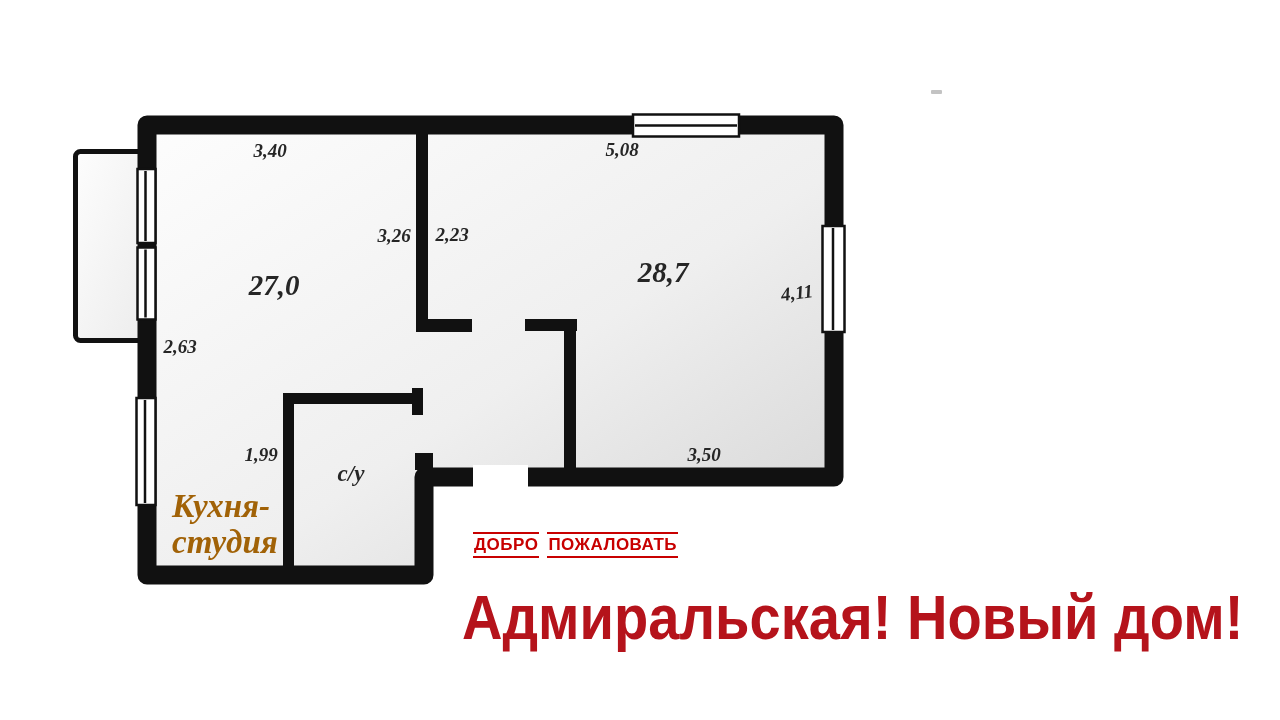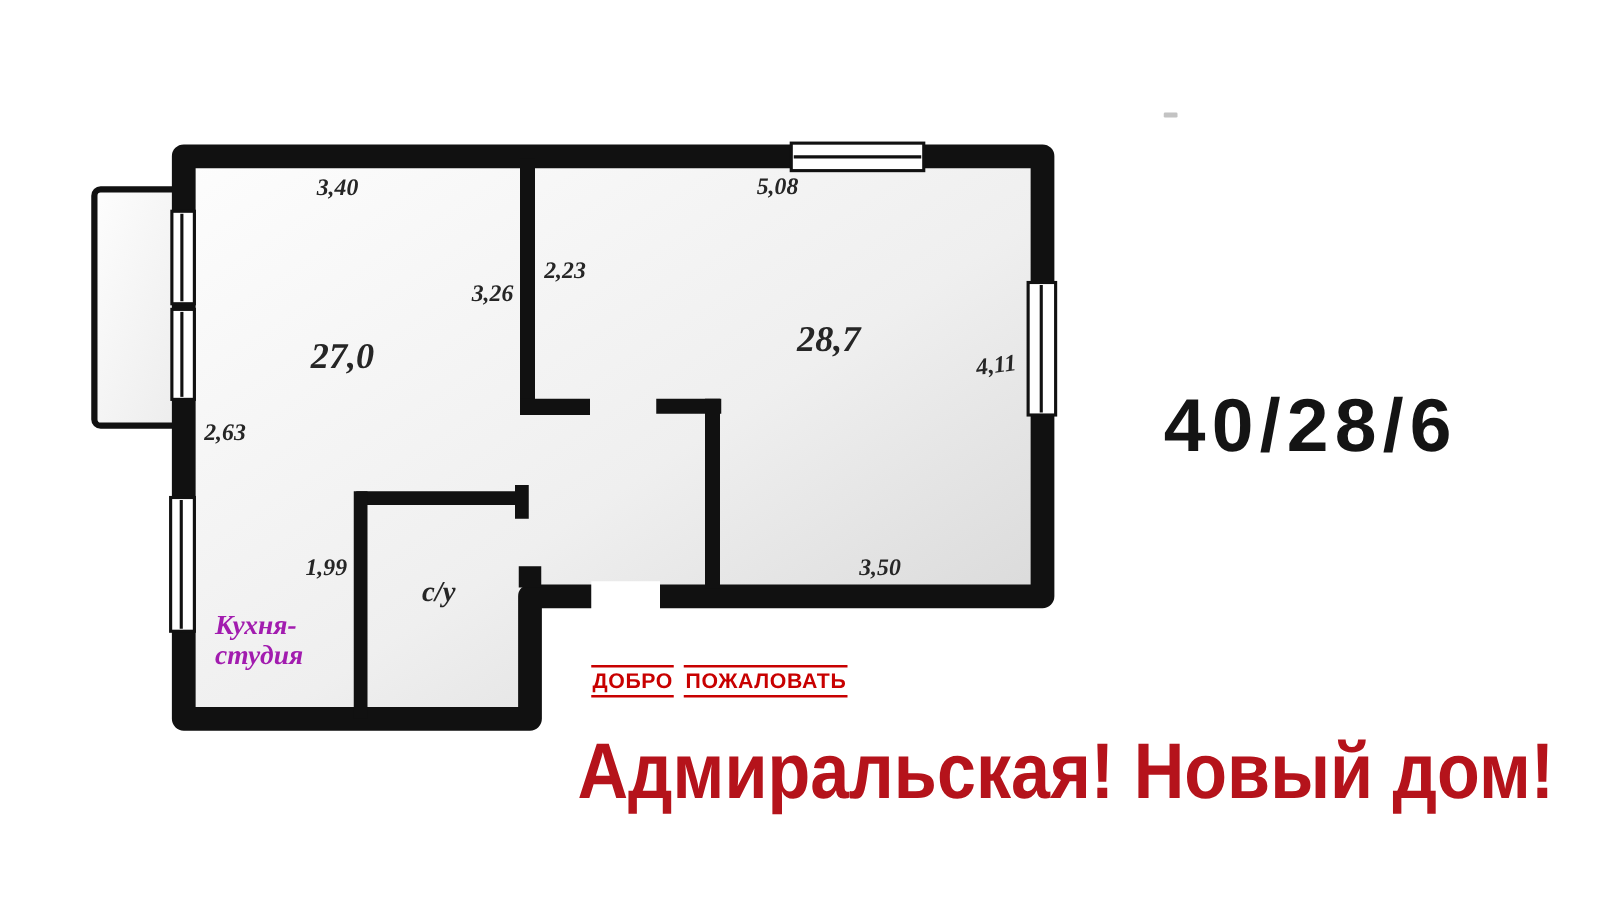--- a/index.html
+++ b/index.html
@@ -24,23 +24,23 @@
     transform:translateX(-50%);
   }
   .dim.big{font-size:29px;}
   .dim.room{font-size:23px;}
   .dim.rot{transform:translateX(-50%) rotate(-7deg);}
   .kitchen-label{
     position:absolute;
     font-family:"Liberation Serif", serif;
     font-style:italic;
     font-weight:700;
-    font-size:22px;
+    font-size:33px;
     line-height:1.1;
-    color:#a21caf;
+    color:#a16207;
     white-space:nowrap;
   }
   .welcome{
     position:absolute;
     left:473px;top:496px;
     font-weight:700;
     font-size:17px;
     line-height:1;
     color:#c80000;
     letter-spacing:0.5px;
@@ -139,21 +139,21 @@
         <rect x="822.5" y="226" width="22" height="106"></rect>
         <line x1="833" y1="228" x2="833" y2="330"></line>
       </g>
     </g>
   </svg>
 
   <div class="dim" style="left:270px;top:141px">3,40</div>
 
   <div class="dim" style="left:622px;top:140px">5,08</div>
 
-  <div class="dim" style="left:452px;top:207px">2,23</div>
+  <div class="dim" style="left:452px;top:225px">2,23</div>
 
   <div class="dim" style="left:394px;top:226px">3,26</div>
 
   <div class="dim big" style="left:274px;top:271px">27,0</div>
 
   <div class="dim big" style="left:663px;top:258px">28,7</div>
 
   <div class="dim rot" style="left:797px;top:283px">4,11</div>
 
   <div class="dim" style="left:180px;top:337px">2,63</div>
@@ -166,19 +166,18 @@
 
   <div class="kitchen-label" style="left:172px;top:488px">
     <div>Кухня-</div>
     <div>студия</div>
   </div>
 
   <div class="welcome">
     <span class="w">ДОБРО</span><span class="w">ПОЖАЛОВАТЬ</span>
   </div>
 
-  <div class="ratio">40/28/6</div>
 
   <div class="tagline">Адмиральская! Новый дом!</div>
 
   <div class="artifact-dash"></div>
 
 </div>
 
 </body></html>

